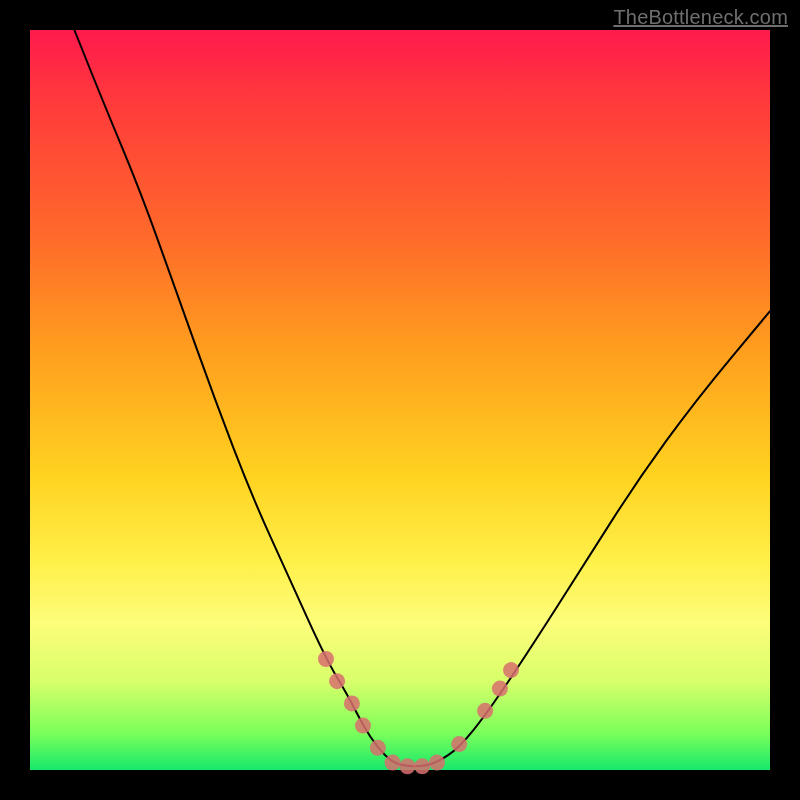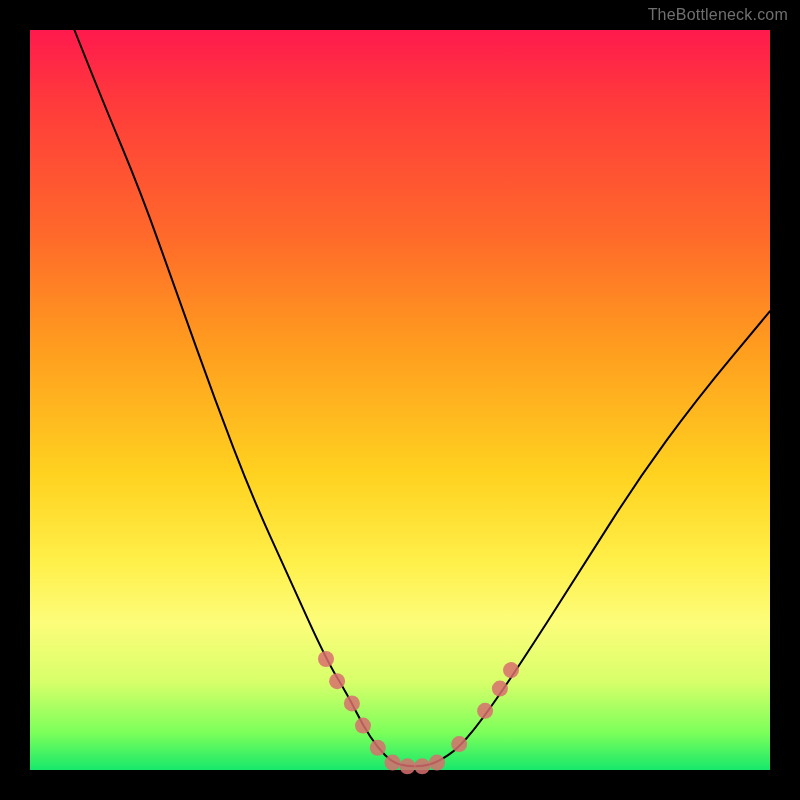--- a/index.html
+++ b/index.html
@@ -36,24 +36,25 @@
       #fdfd7a 80%,
       #d8ff6a 88%,
       #7bff5a 95%,
       #17e86b 100%);
   }
   .watermark {
     position: absolute;
     top: 6px;
     right: 12px;
     color: #6f6f6f;
-    font-size: 16px;
+    font-size: 20px;
     font-weight: 500;
     letter-spacing: 0.2px;
     user-select: none;
+    text-decoration: underline;
   }
   svg.curve {
     position: absolute;
     left: 0;
     top: 0;
     width: 740px;
     height: 740px;
     overflow: visible;
   }
 </style>

